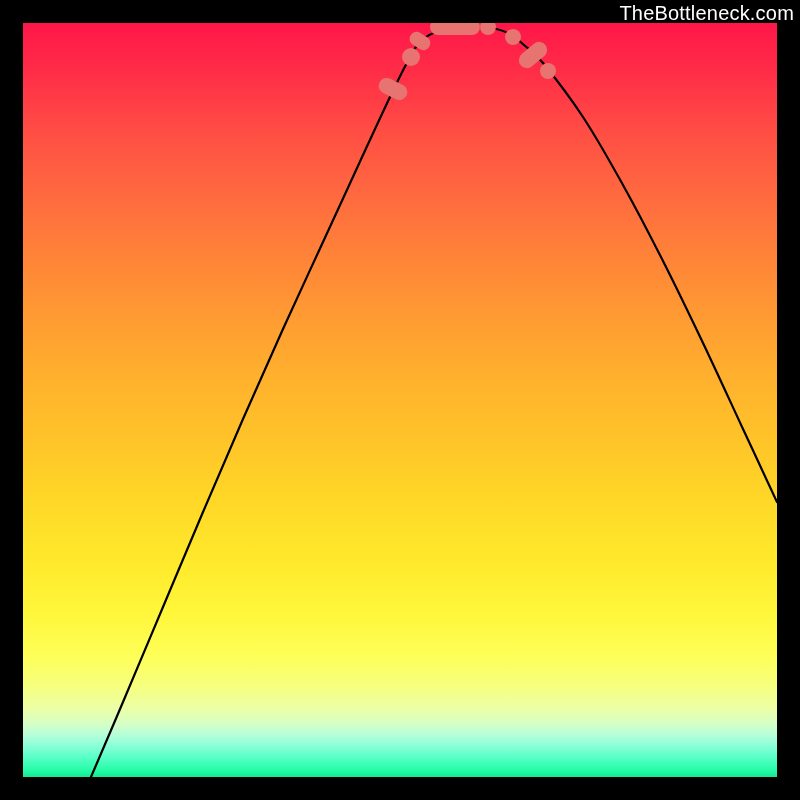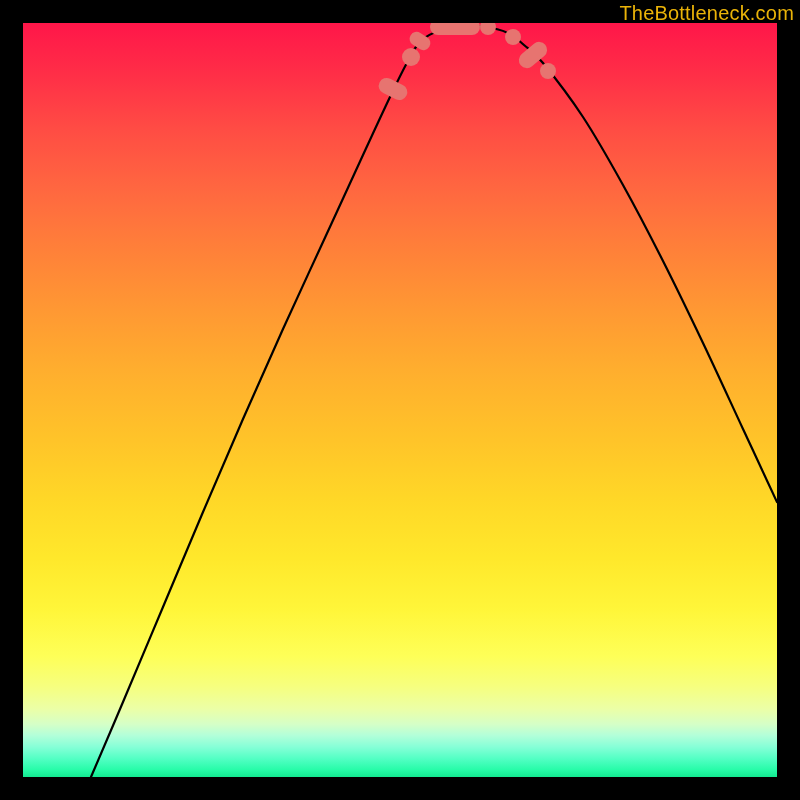--- a/index.html
+++ b/index.html
@@ -37,21 +37,21 @@
       #86ffd7 96%,
       #55ffc5 97.5%,
       #28fca9 99%,
       #13e991 100%
     );
   }
   .watermark {
     position: absolute;
     top: 2px;
     right: 6px;
-    color: #eab308;
+    color: #ffffff;
     font-size: 20px;
     font-weight: 500;
     letter-spacing: 0.2px;
     user-select: none;
   }
   svg.curve {
     position: absolute;
     left: 0;
     top: 0;
     width: 754px;

